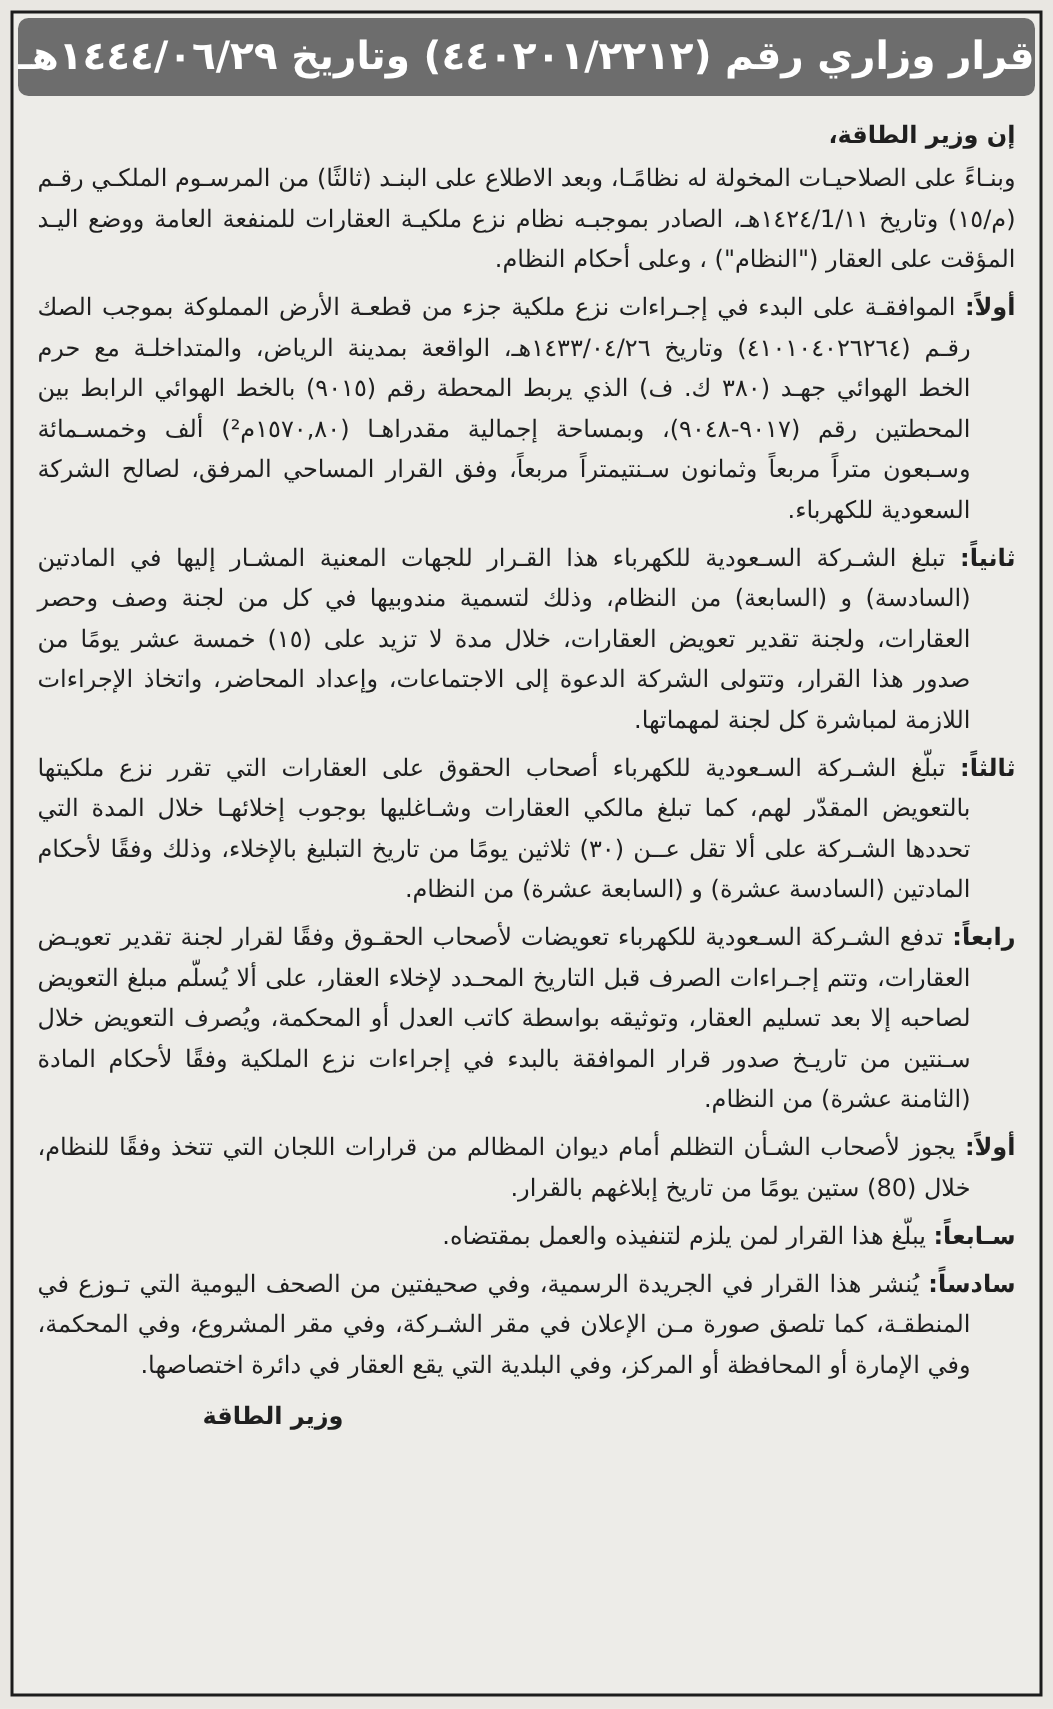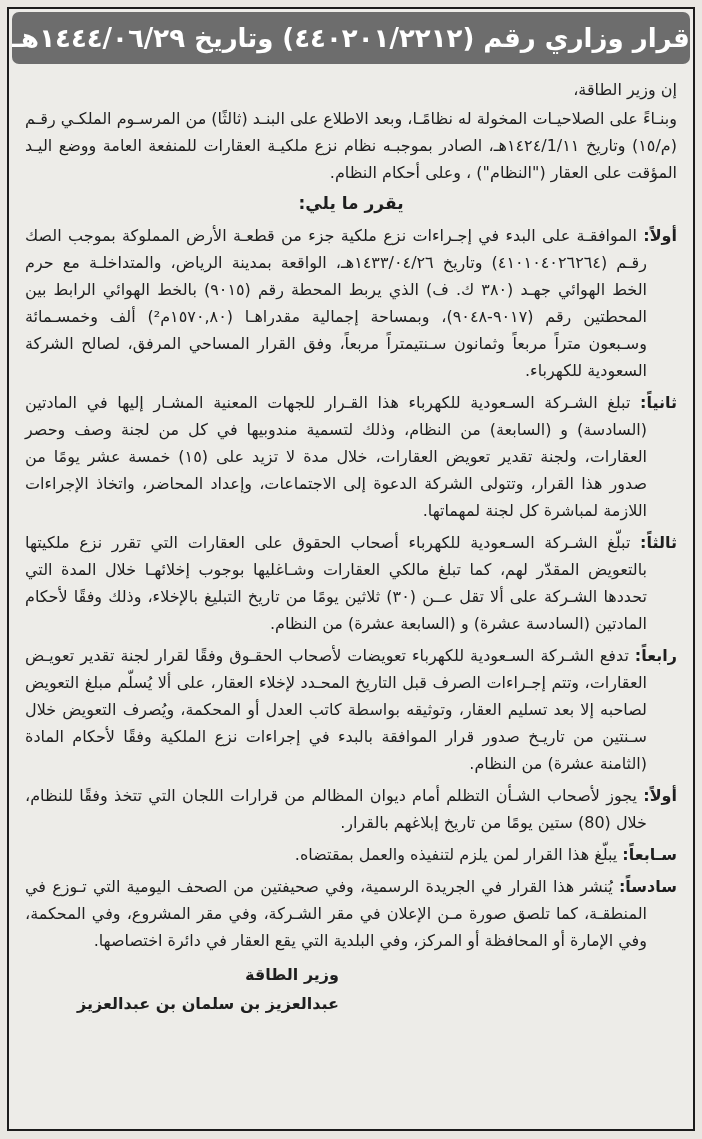--- a/index.html
+++ b/index.html
@@ -38,21 +38,21 @@
     white-space: nowrap;
   }
   .doc-body {
     padding: 6px 16px 0 16px;
     color: #1f1f1f;
     font-size: 16px;
     line-height: 27px;
   }
   .salutation {
     margin: 3px 0 2px 0;
-    font-weight: normal;
+    font-weight: bold;
   }
   .basis {
     margin: 2px 0 4px 0;
     text-align: justify;
   }
   .decides {
     margin: 4px 0;
     text-align: center;
     font-weight: bold;
     font-size: 17px;
@@ -73,55 +73,54 @@
   }
   .signature {
     margin: 6px 338px 0 0;
     text-align: right;
     font-weight: bold;
   }
   .signer-title, .signer-name {
     margin: 0;
     white-space: nowrap;
     line-height: 29px;
+    text-align: center;
   }
 </style>
 </head>
 <body>
 
 <div class="page">
 
   <div class="header-bar">
     <span class="header-title">قرار وزاري رقم (٤٤٠٢٠١/٢٢١٢) وتاريخ ١٤٤٤/٠٦/٢٩هـ</span>
   </div>
 
   <div class="doc-body">
 
     <p class="salutation">إن وزير الطاقة،</p>
 
     <p class="basis">وبنـاءً على الصلاحيـات المخولة له نظامًـا، وبعد الاطلاع على البنـد (ثالثًا) من المرسـوم الملكـي رقـم (م/١٥) وتاريخ ١٤٢٤/1/١١هـ، الصادر بموجبـه نظام نزع ملكيـة العقارات للمنفعة العامة ووضع اليـد المؤقت على العقار ("النظام") ، وعلى أحكام النظام.</p>
 
-    <p class="decides">يقرر ما يلي:</p>
 
     <div id="clauses">
   <p class="clause"><b class="clause-label">أولاً:</b> <span class="clause-text">الموافقـة على البدء في إجـراءات نزع ملكية جزء من قطعـة الأرض المملوكة بموجب الصك رقـم (٤١٠١٠٤٠٢٦٢٦٤) وتاريخ ١٤٣٣/٠٤/٢٦هـ، الواقعة بمدينة الرياض، والمتداخلـة مع حرم الخط الهوائي جهـد (٣٨٠ ك. ف) الذي يربط المحطة رقم (٩٠١٥) بالخط الهوائي الرابط بين المحطتين رقم (٩٠١٧-٩٠٤٨)، وبمساحة إجمالية مقدراهـا (١٥٧٠,٨٠م²) ألف وخمسـمائة وسـبعون متراً مربعاً وثمانون سـنتيمتراً مربعاً، وفق القرار المساحي المرفق، لصالح الشركة السعودية للكهرباء.</span></p>
 
   <p class="clause"><b class="clause-label">ثانياً:</b> <span class="clause-text">تبلغ الشـركة السـعودية للكهرباء هذا القـرار للجهات المعنية المشـار إليها في المادتين (السادسة) و (السابعة) من النظام، وذلك لتسمية مندوبيها في كل من لجنة وصف وحصر العقارات، ولجنة تقدير تعويض العقارات، خلال مدة لا تزيد على (١٥) خمسة عشر يومًا من صدور هذا القرار، وتتولى الشركة الدعوة إلى الاجتماعات، وإعداد المحاضر، واتخاذ الإجراءات اللازمة لمباشرة كل لجنة لمهماتها.</span></p>
 
   <p class="clause"><b class="clause-label">ثالثاً:</b> <span class="clause-text">تبلّغ الشـركة السـعودية للكهرباء أصحاب الحقوق على العقارات التي تقرر نزع ملكيتها بالتعويض المقدّر لهم، كما تبلغ مالكي العقارات وشـاغليها بوجوب إخلائهـا خلال المدة التي تحددها الشـركة على ألا تقل عــن (٣٠) ثلاثين يومًا من تاريخ التبليغ بالإخلاء، وذلك وفقًا لأحكام المادتين (السادسة عشرة) و (السابعة عشرة) من النظام.</span></p>
 
   <p class="clause"><b class="clause-label">رابعاً:</b> <span class="clause-text">تدفع الشـركة السـعودية للكهرباء تعويضات لأصحاب الحقـوق وفقًا لقرار لجنة تقدير تعويـض العقارات، وتتم إجـراءات الصرف قبل التاريخ المحـدد لإخلاء العقار، على ألا يُسلّم مبلغ التعويض لصاحبه إلا بعد تسليم العقار، وتوثيقه بواسطة كاتب العدل أو المحكمة، ويُصرف التعويض خلال سـنتين من تاريـخ صدور قرار الموافقة بالبدء في إجراءات نزع الملكية وفقًا لأحكام المادة (الثامنة عشرة) من النظام.</span></p>
 
   <p class="clause"><b class="clause-label">أولاً:</b> <span class="clause-text">يجوز لأصحاب الشـأن التظلم أمام ديوان المظالم من قرارات اللجان التي تتخذ وفقًا للنظام، خلال (80) ستين يومًا من تاريخ إبلاغهم بالقرار.</span></p>
 
   <p class="clause"><b class="clause-label">سـابعاً:</b> <span class="clause-text">يبلّغ هذا القرار لمن يلزم لتنفيذه والعمل بمقتضاه.</span></p>
 
   <p class="clause"><b class="clause-label">سادساً:</b> <span class="clause-text">يُنشر هذا القرار في الجريدة الرسمية، وفي صحيفتين من الصحف اليومية التي تـوزع في المنطقـة، كما تلصق صورة مـن الإعلان في مقر الشـركة، وفي مقر المشروع، وفي المحكمة، وفي الإمارة أو المحافظة أو المركز، وفي البلدية التي يقع العقار في دائرة اختصاصها.</span></p>
 </div>
 
 
     <div class="signature">
       <p class="signer-title">وزير الطاقة</p>
-      <p class="signer-name">عبدالعزيز بن سلمان بن عبدالعزيز</p>
     </div>
 
   </div>
 </div>
 
 </body></html>

